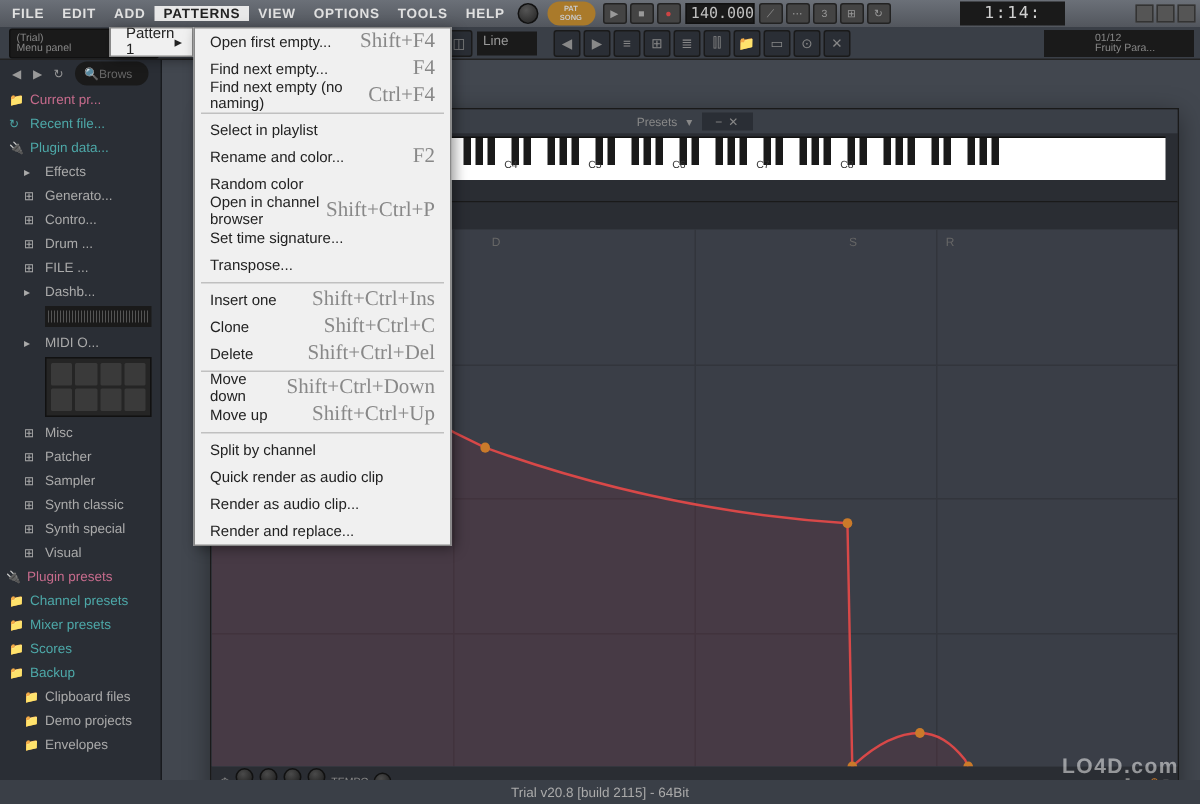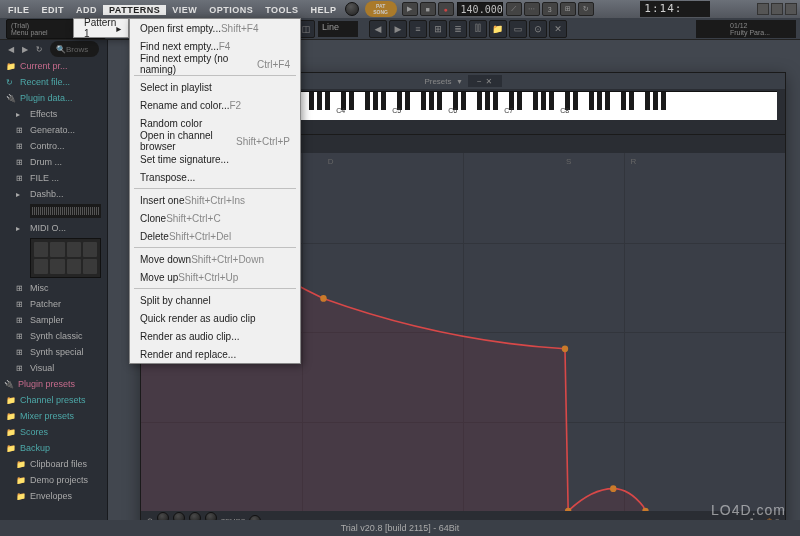--- a/index.html
+++ b/index.html
@@ -6,21 +6,21 @@
 body { background: #3a3f47; width: 800px; height: 536px; overflow: hidden; position: relative; color: #c8c8c8; font-size: 10px; }
 
 .topbar { height: 18px; background: linear-gradient(#6b7078, #52565d); display: flex; align-items: center; padding: 0 2px; }
 .topbar .menu-item { color: #e0e0e0; font-size: 9px; font-weight: bold; padding: 0 6px; cursor: pointer; letter-spacing: 0.5px; }
 .topbar .menu-item.active { background: #e8e8e8; color: #222; }
 .topbar .spacer { flex: 1; }
 .topbar .transport-btn { width: 16px; height: 14px; margin: 0 1px; background: #444; border: 1px solid #222; border-radius: 2px; display: flex; align-items: center; justify-content: center; font-size: 7px; color: #999; }
 .topbar .pat-song { width: 32px; height: 16px; background: #aa7a2a; border-radius: 8px; margin: 0 4px; display: flex; flex-direction: column; align-items: center; justify-content: center; font-size: 5px; font-weight: bold; }
 .topbar .pat-song div { line-height: 6px; }
 .topbar .tempo-display { width: 46px; height: 14px; background: #1a1a1a; color: #c0c0c0; font-size: 10px; text-align: right; padding: 1px 3px; border: 1px solid #111; margin: 0 2px; font-family: monospace; }
-.topbar .time-display { width: 70px; height: 16px; background: #1a1a1a; color: #d0d0d0; font-size: 11px; text-align: left; padding: 1px 4px; margin: 0 2px; font-family: monospace; letter-spacing: 1px; }
+.topbar .time-display { width: 70px; height: 16px; background: #1a1a1a; color: #d0d0d0; font-size: 11px; text-align: center; padding: 1px 4px; margin: 0 2px; font-family: monospace; letter-spacing: 1px; }
 .topbar .win-btn { width: 12px; height: 12px; background: #555; border: 1px solid #333; margin: 0 1px; }
 .topbar .knob { width: 14px; height: 14px; background: radial-gradient(circle at 40% 30%, #555, #222); border-radius: 50%; margin: 0 2px; border: 1px solid #111; }
 
 .secondrow { height: 22px; background: #3a3f47; display: flex; align-items: center; padding: 0 4px; border-bottom: 1px solid #222; }
 .sec-panel { height: 18px; background: #1a1a1a; border: 1px solid #111; display: flex; align-items: center; padding: 0 4px; margin: 0 2px; border-radius: 2px; }
 .tool-btn { width: 18px; height: 18px; background: #2a2e35; border: 1px solid #1a1a1a; margin: 0 1px; border-radius: 2px; display: flex; align-items: center; justify-content: center; font-size: 9px; color: #888; }
 .tool-btn.active { background: #ca7a2a; color: #fff; }
 .sec-spacer { flex: 1; }
 .line-display { width: 40px; height: 16px; background: #1a1a1a; font-size: 9px; color: #999; padding: 1px 4px; margin: 0 2px; }
 .hint-panel { width: 70px; height: 18px; background: #1a1a1a; font-size: 7px; color: #888; padding: 2px 4px; }
@@ -61,27 +61,27 @@
 .env-canvas .grid-h { position: absolute; left: 0; right: 0; height: 1px; background: #32353c; }
 .env-canvas svg { position: absolute; top: 0; left: 0; width: 100%; height: 100%; }
 .env-canvas .marker { position: absolute; top: 4px; font-size: 8px; color: #666; }
 .env-footer { height: 20px; background: #2a2d33; display: flex; align-items: center; padding: 0 6px; gap: 3px; font-size: 7px; color: #888; }
 .env-footer .fknob { width: 12px; height: 12px; background: radial-gradient(circle at 40% 30%, #4a4a4a, #1a1a1a); border-radius: 50%; border: 1px solid #111; }
 .env-footer .flabel { font-size: 6px; width: 14px; text-align: center; }
 
 .dropdown { position: absolute; background: #f0f0f0; border: 1px solid #888; box-shadow: 2px 2px 8px rgba(0,0,0,0.4); z-index: 1000; font-size: 10px; color: #222; }
 .dropdown.patterns { left: 73px; top: 18px; width: 56px; }
 .dropdown.submenu { left: 129px; top: 18px; width: 172px; }
-.dropdown .item { height: 18px; display: flex; align-items: center; padding: 0 10px; cursor: pointer; }
-.dropdown .item .shortcut { color: #888; font-size: 10px; }
+.dropdown .item { height: 18px; display: flex; align-items: center; padding: 0 10px; cursor: pointer; justify-content: space-between; }
+.dropdown .item .shortcut { color: #888; font-size: 14px; font-family: Liberation Serif, serif; }
 .dropdown .sep { height: 1px; background: #c0c0c0; margin: 2px 4px; }
 
 .statusbar { position: absolute; bottom: 0; left: 0; right: 0; height: 16px; background: #3a3f47; display: flex; align-items: center; justify-content: center; font-size: 9px; color: #aaa; }
 
-.watermark { position: absolute; right: 14px; bottom: 18px; font-size: 14px; color: #fff; opacity: 0.5; font-weight: normal; z-index: 100; letter-spacing: 1px; }
+.watermark { position: absolute; right: 14px; bottom: 18px; font-size: 14px; color: #fff; opacity: 0.5; font-weight: bold; z-index: 100; letter-spacing: 1px; }
 </style>
 </head>
 <body>
 
 <div class="topbar">
   <span id="menus"><span class="menu-item">FILE</span><span class="menu-item">EDIT</span><span class="menu-item">ADD</span><span class="menu-item active">PATTERNS</span><span class="menu-item">VIEW</span><span class="menu-item">OPTIONS</span><span class="menu-item">TOOLS</span><span class="menu-item">HELP</span></span>
   <div class="knob"></div>
   <div class="pat-song">
     <div>PAT</div>
     <div>SONG</div>

